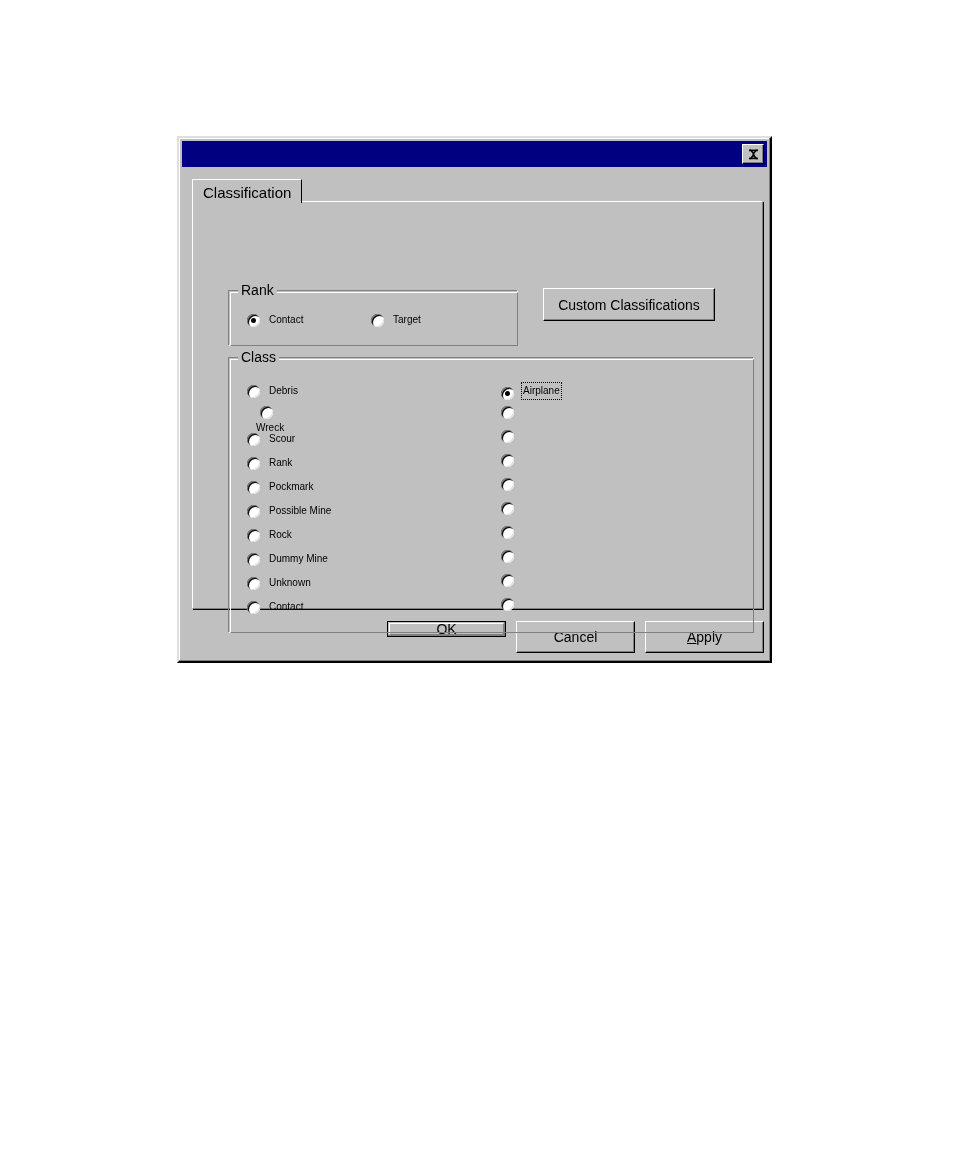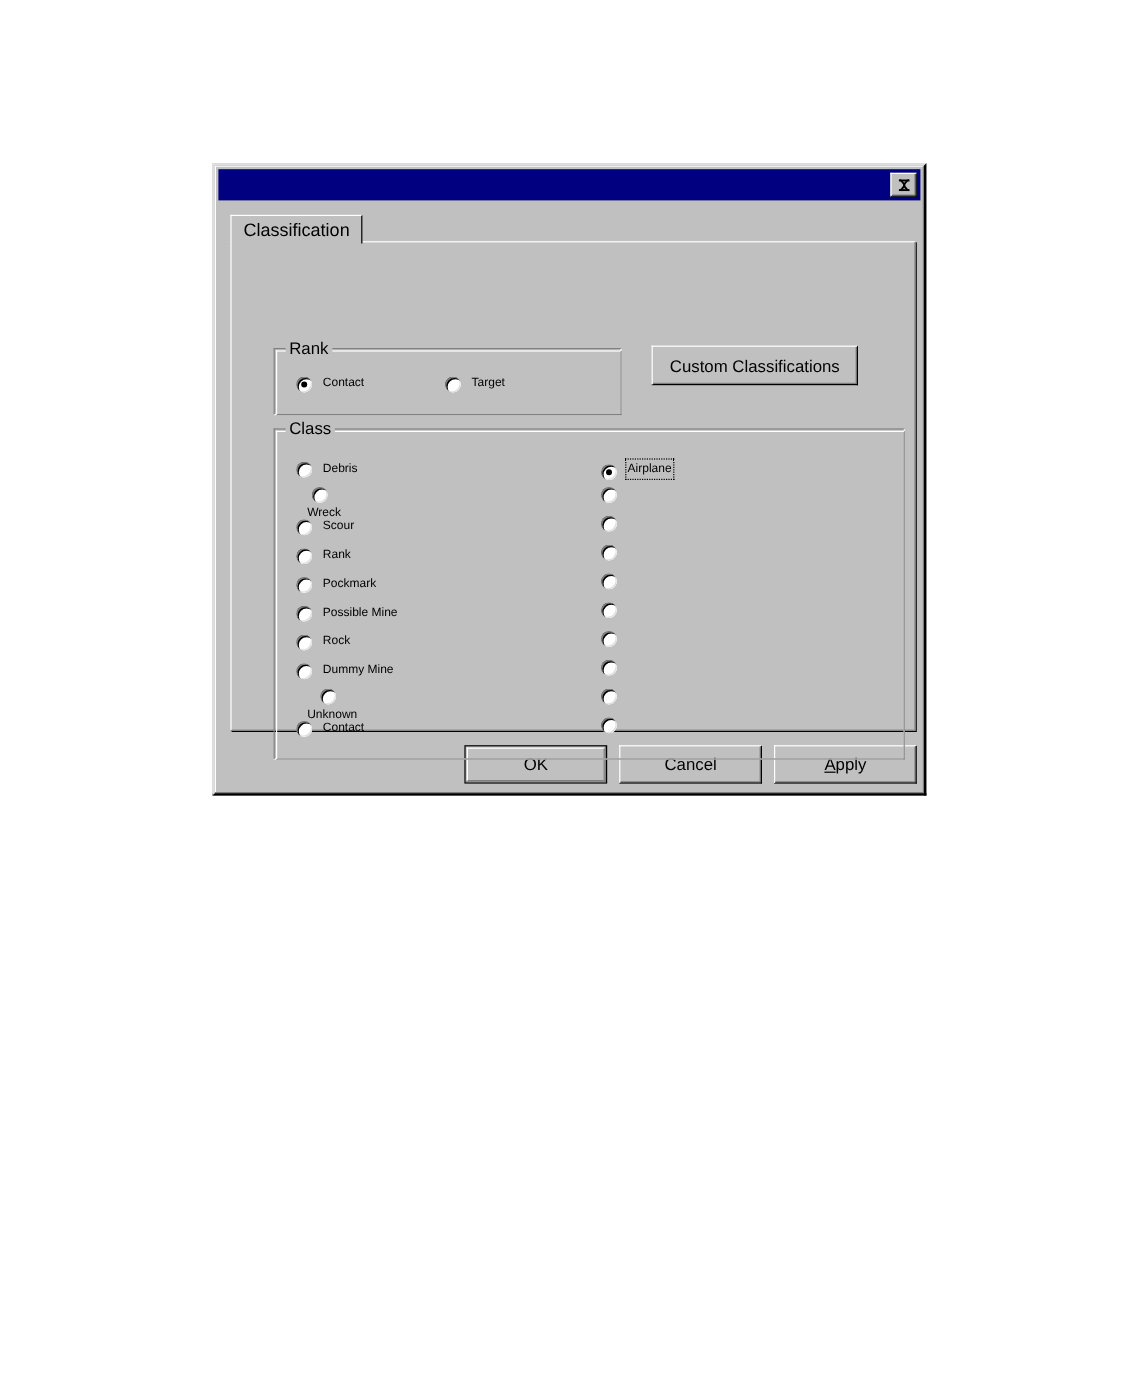--- a/index.html
+++ b/index.html
@@ -220,21 +220,21 @@
     position: absolute;
     left: 1px; top: 1px; right: 1px; bottom: 1px;
     box-sizing: border-box;
     border-top: 1px solid #ffffff;
     border-left: 1px solid #ffffff;
     border-right: 1px solid #808080;
     border-bottom: 1px solid #808080;
     pointer-events: none;
   }
   #btn-custom-classifications { left: 350px; top: 86px; width: 172px; height: 33px; }
-  #btn-ok     { left: 208px; top: 483px; width: 119px; height: 32px; }
+  #btn-ok     { left: 208px; top: 483px; width: 119px; height: 16px; }
   #btn-cancel { left: 337px; top: 483px; width: 119px; height: 32px; }
   #btn-apply  { left: 466px; top: 483px; width: 119px; height: 32px; }
   .accel { text-decoration: underline; }
 </style>
 </head>
 <body>
 
 <div id="dialog">
 
   <div id="titlebar">
@@ -300,21 +300,21 @@
         <span class="radio-text">Possible Mine</span>
       </div>
       <div class="radio-row" style="left:18px; top:168px;">
         <span class="radio-mark"></span>
         <span class="radio-text">Rock</span>
       </div>
       <div class="radio-row" style="left:18px; top:192px;">
         <span class="radio-mark"></span>
         <span class="radio-text">Dummy Mine</span>
       </div>
-      <div class="radio-row" style="left:18px; top:216px;flex-direction:column;">
+      <div class="radio-row" style="left:18px; top:216px;">
         <span class="radio-mark"></span>
         <span class="radio-text">Unknown</span>
       </div>
       <div class="radio-row" style="left:18px; top:240px;">
         <span class="radio-mark"></span>
         <span class="radio-text">Contact</span>
       </div>
 
       <div class="radio-row" style="left:272px; top:24px;align-items:flex-end;">
         <span class="radio-mark checked"></span>

